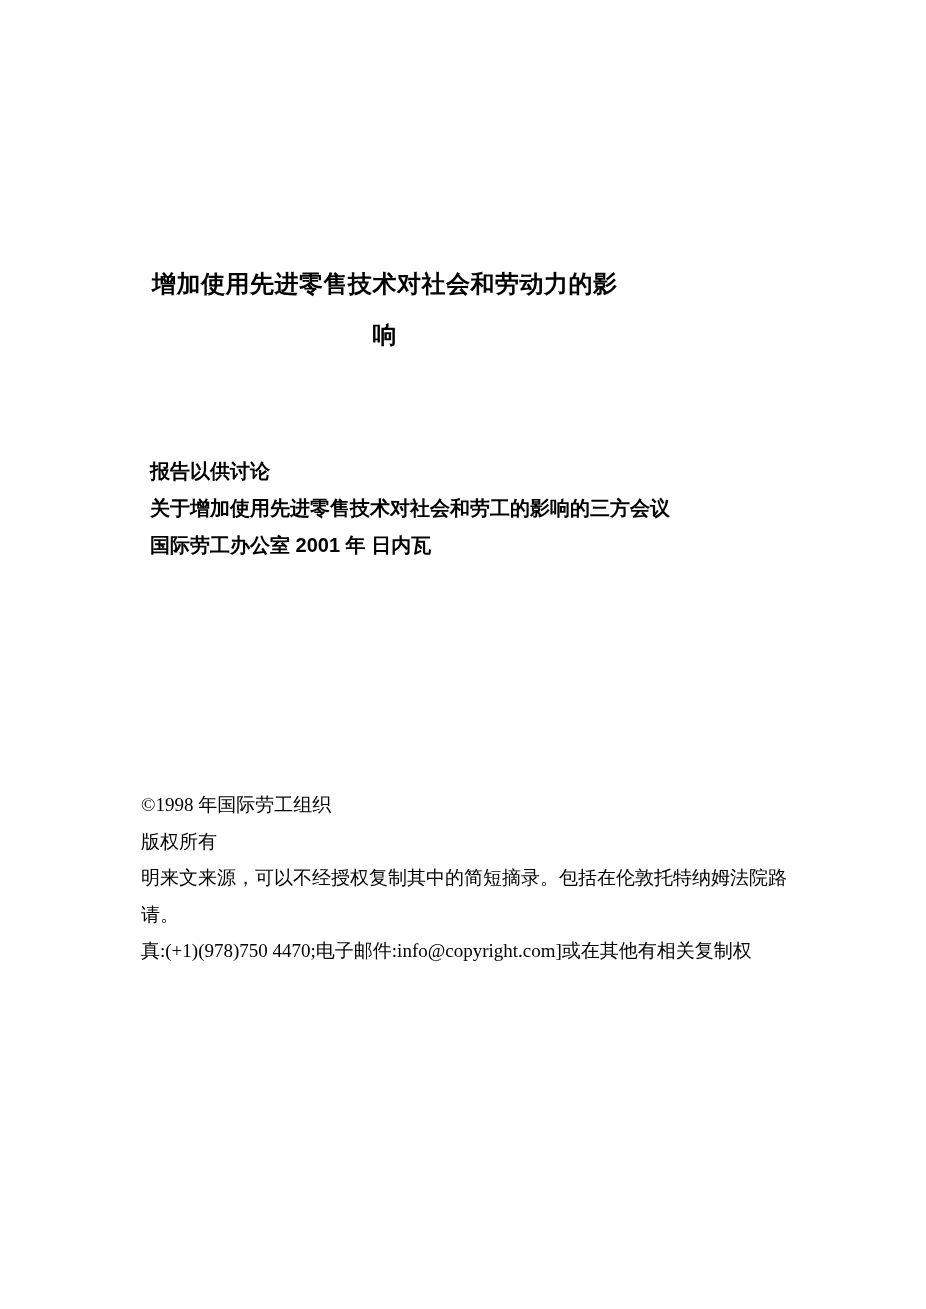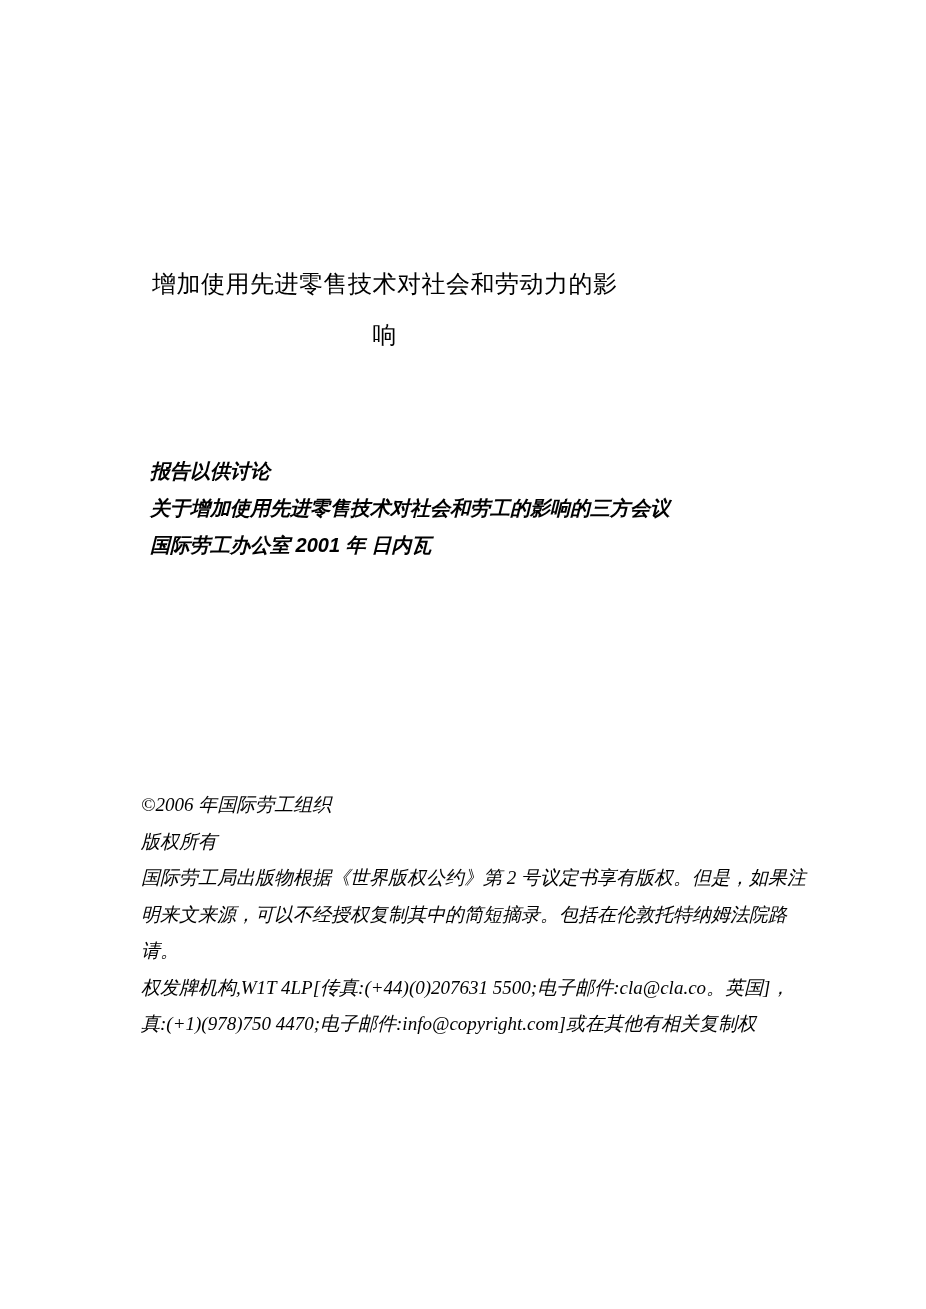--- a/index.html
+++ b/index.html
@@ -14,21 +14,21 @@
     background: #ffffff;
     color: #000000;
     overflow: hidden;
   }
   .title-block {
     position: absolute;
     left: 152px;
     top: 258px;
     display: inline-block;
     font-family: "Liberation Sans", "DejaVu Sans", sans-serif;
-    font-weight: normal;
+    font-weight: bold;
     font-size: 24px;
     line-height: 51px;
     letter-spacing: 0.5px;
     white-space: nowrap;
     text-align: center;
   }
   .title-line { display: block; }
   .meta-block {
     position: absolute;
     left: 150px;
@@ -42,41 +42,39 @@
   .copyright-block {
     position: absolute;
     left: 141px;
     top: 787px;
     width: 680px;
     font-family: "Liberation Serif", "DejaVu Serif", serif;
     font-size: 19px;
     line-height: 36.5px;
     white-space: nowrap;
   }
-  .line { display: block; font-style: italic; }
+  .line { display: block; }
 </style>
 </head>
 <body>
 
 <div class="page">
 
   <div class="title-block">
     <span class="title-line">增加使用先进零售技术对社会和劳动力的影</span>
     <span class="title-line">响</span>
   </div>
 
   <div class="meta-block">
     <span class="line">报告以供讨论</span>
     <span class="line">关于增加使用先进零售技术对社会和劳工的影响的三方会议</span>
     <span class="line">国际劳工办公室 2001 年 日内瓦</span>
   </div>
 
   <div class="copyright-block">
-    <span class="line">©2006 年国际劳工组织</span>
+    <span class="line">©1998 年国际劳工组织</span>
     <span class="line">版权所有</span>
-    <span class="line">国际劳工局出版物根据《世界版权公约》第 2 号议定书享有版权。但是，如果注</span>
     <span class="line">明来文来源，可以不经授权复制其中的简短摘录。包括在伦敦托特纳姆法院路</span>
     <span class="line">请。</span>
-    <span class="line">权发牌机构,W1T 4LP[传真:(+44)(0)207631 5500;电子邮件:cla@cla.co。英国]，</span>
     <span class="line">真:(+1)(978)750 4470;电子邮件:info@copyright.com]或在其他有相关复制权</span>
   </div>
 
 </div>
 
 </body></html>

